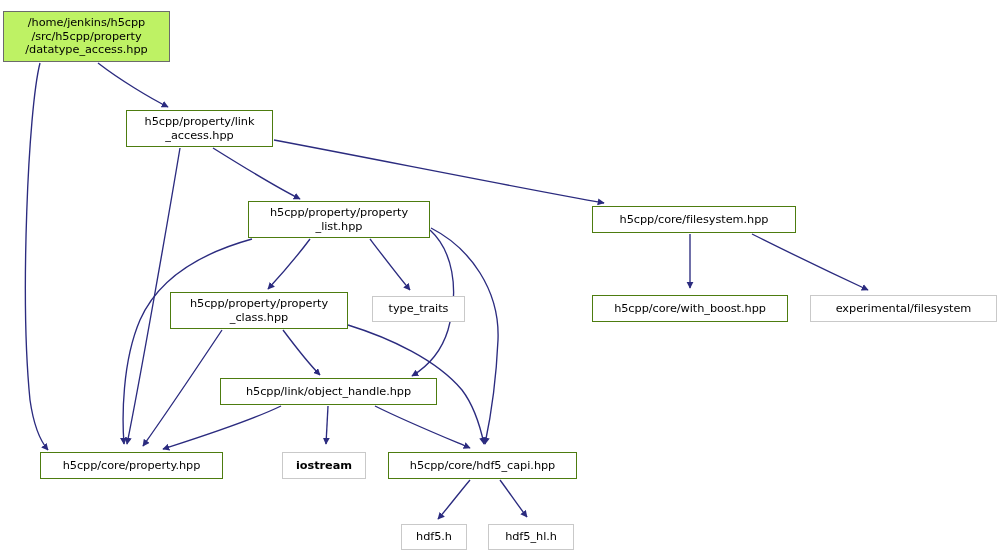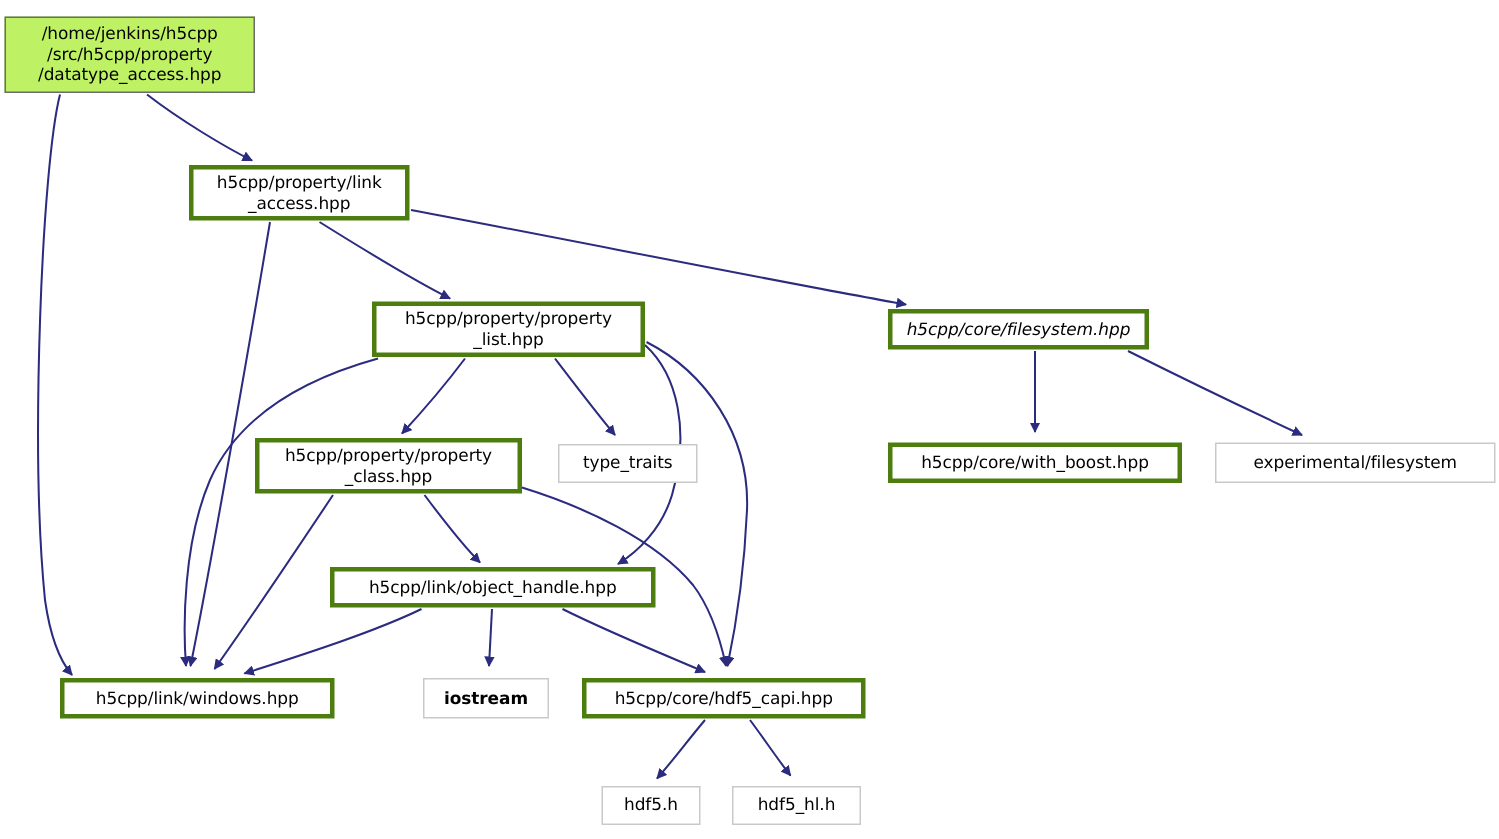--- a/index.html
+++ b/index.html
@@ -26,21 +26,21 @@
     justify-content:center;
     text-align:center;
     font-size:11.3px;
     line-height:13.6px;
     color:#000000;
     background:#ffffff;
     white-space:pre-line;
     letter-spacing:-0.05px;
   }
   
-  .n-internal{ border:3px solid #4d7c0f; }
+  .n-internal{ border:1px solid #4d7c0f; }
   
   .n-root{ border:1px solid #6b6b6b; background:#bef264; }
   
   .n-external{ border:1px solid #c9c9c9; }
 </style>
 </head>
 <body>
 
 <div id="graph">
 
@@ -75,27 +75,27 @@
   </svg>
 
   <div id="node-layer">
       <div class="node n-root" style="left: 3px; top: 11px; width: 167px; height: 51px;"><span>/home/jenkins/h5cpp
 /src/h5cpp/property
 /datatype_access.hpp</span></div>
       <div class="node n-internal" style="left: 126px; top: 110px; width: 147px; height: 37px;"><span>h5cpp/property/link
 _access.hpp</span></div>
       <div class="node n-internal" style="left: 248px; top: 201px; width: 182px; height: 37px;"><span>h5cpp/property/property
 _list.hpp</span></div>
-      <div class="node n-internal" style="left: 592px; top: 206px; width: 174px; height: 27px; font-style: italic;"><span>h5cpp/core/filesystem.hpp</span></div>
+      <div class="node n-internal" style="left: 592px; top: 206px; width: 204px; height: 27px;"><span>h5cpp/core/filesystem.hpp</span></div>
       <div class="node n-internal" style="left: 170px; top: 292px; width: 178px; height: 37px;"><span>h5cpp/property/property
 _class.hpp</span></div>
       <div class="node n-external" style="left: 372px; top: 296px; width: 93px; height: 26px;"><span>type_traits</span></div>
       <div class="node n-internal" style="left: 592px; top: 295px; width: 196px; height: 27px;"><span>h5cpp/core/with_boost.hpp</span></div>
       <div class="node n-external" style="left: 810px; top: 295px; width: 187px; height: 27px;"><span>experimental/filesystem</span></div>
       <div class="node n-internal" style="left: 220px; top: 378px; width: 217px; height: 27px;"><span>h5cpp/link/object_handle.hpp</span></div>
-      <div class="node n-internal" style="left: 40px; top: 452px; width: 183px; height: 27px;"><span>h5cpp/link/windows.hpp</span></div>
+      <div class="node n-internal" style="left: 40px; top: 452px; width: 183px; height: 27px;"><span>h5cpp/core/property.hpp</span></div>
       <div class="node n-external" style="left: 282px; top: 452px; width: 84px; height: 27px; font-weight: bold;"><span>iostream</span></div>
       <div class="node n-internal" style="left: 388px; top: 452px; width: 189px; height: 27px;"><span>h5cpp/core/hdf5_capi.hpp</span></div>
       <div class="node n-external" style="left: 401px; top: 524px; width: 66px; height: 26px;"><span>hdf5.h</span></div>
       <div class="node n-external" style="left: 488px; top: 524px; width: 86px; height: 26px;"><span>hdf5_hl.h</span></div>
     </div>
 
 </div>
 
 </body></html>

